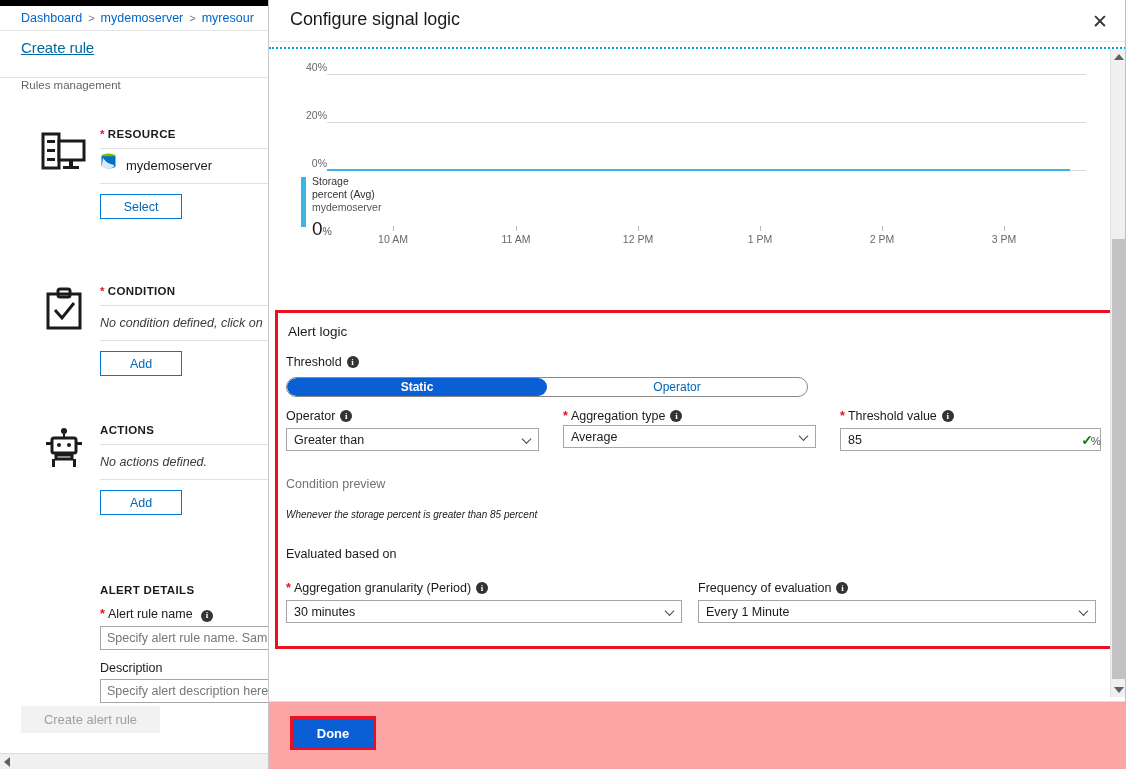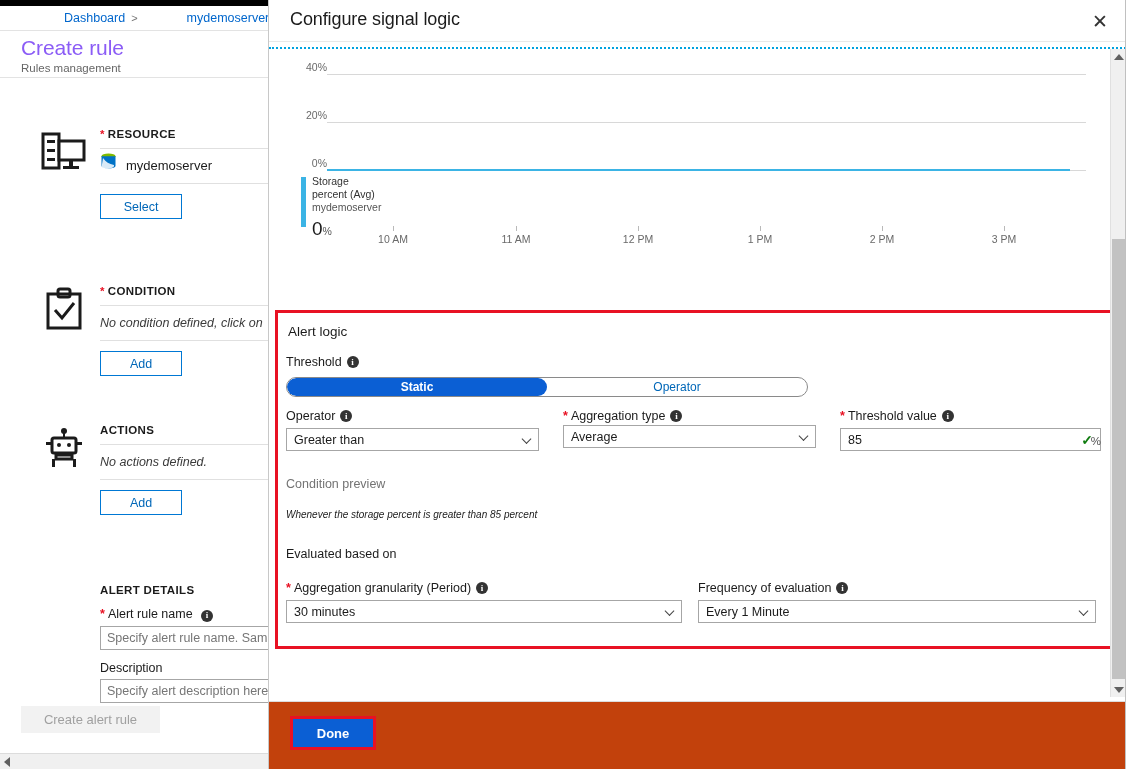--- a/index.html
+++ b/index.html
@@ -22,29 +22,29 @@
   
   .left-blade {
     position: absolute; left: 0; top: 6px; width: 270px; height: 763px;
     background: #ffffff; overflow: hidden;
   }
   .breadcrumb {
     position: absolute; left: 0; top: 0; width: 270px; height: 24px;
     display: flex; align-items: center; padding-left: 21px;
     font-size: 12.5px; color: #0078d4; white-space: nowrap;
   }
-  .bc-link { color: #0066cc; cursor: pointer; margin-left: 43px; }
+  .bc-link { color: #0066cc; cursor: pointer; }
   .bc-sep { color: #767676; margin: 0 6px; font-size: 11px; }
   .blade-head {
     position: absolute; left: 0; top: 24px; width: 270px; height: 48px;
     border-top: 1px solid #e3e3e3; border-bottom: 1px solid #e3e3e3;
     padding: 4px 0 0 21px;
   }
-  .blade-title { font-size: 21px; color: #8b5cf6; font-weight: 400; line-height: 26px; letter-spacing: -0.1px; }
-  .blade-sub { font-size: 11.5px; color: #666666; line-height: 14px; margin-top: 0; }
+  .blade-title { font-size: 15px; color: #0369a1; font-weight: 400; line-height: 26px; letter-spacing: -0.1px; text-decoration: underline; }
+  .blade-sub { font-size: 11.5px; color: #666666; line-height: 14px; margin-top: 17px; }
 
   .blade-body { position: absolute; left: 0; top: 72px; width: 270px; height: 660px; }
 
   .section { position: absolute; left: 0; width: 270px; }
   .sec-icon {
     position: absolute; left: 38px; width: 52px; height: 52px;
     display: flex; align-items: center; justify-content: center;
   }
   .sec-content { position: absolute; left: 100px; width: 230px; }
   .sec-label {
@@ -206,21 +206,21 @@
   .preview-head { position: absolute; left: 8px; top: 164px; font-size: 12.5px; color: #737373; }
   .preview-text {
     position: absolute; left: 8px; top: 196px; font-size: 10px; color: #1b1b1b;
     font-style: italic;
   }
   .evaluated-head { position: absolute; left: 8px; top: 234px; font-size: 12.5px; color: #1b1b1b; }
 
   
   .modal-footer {
     position: absolute; left: 0; bottom: 0; width: 857px; height: 68px;
-    background: #c2410c; border-top: 1px solid #dcdcdc;
+    background: #fca5a5; border-top: 1px solid #dcdcdc;
   }
   .done-outline {
     position: absolute; left: 21px; top: 14px; width: 86px; height: 34px;
     border: 3px solid #e81123;
   }
   .done-btn {
     position: absolute; left: 0; top: 0; width: 80px; height: 28px;
     background: #0b5fd4; color: #ffffff; border: none;
     font-size: 13px; font-weight: 700; cursor: pointer;
     display: flex; align-items: center; justify-content: center;

